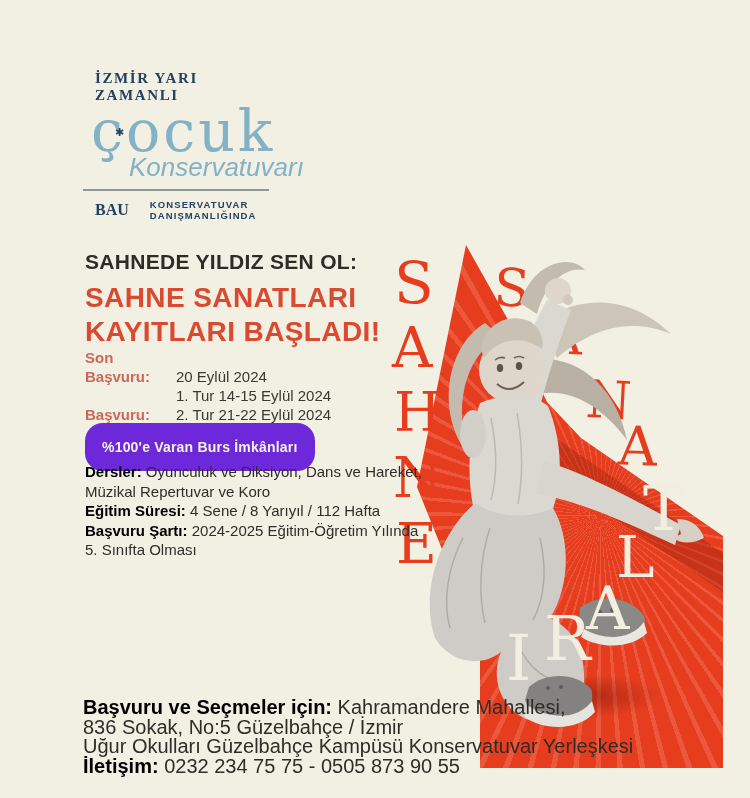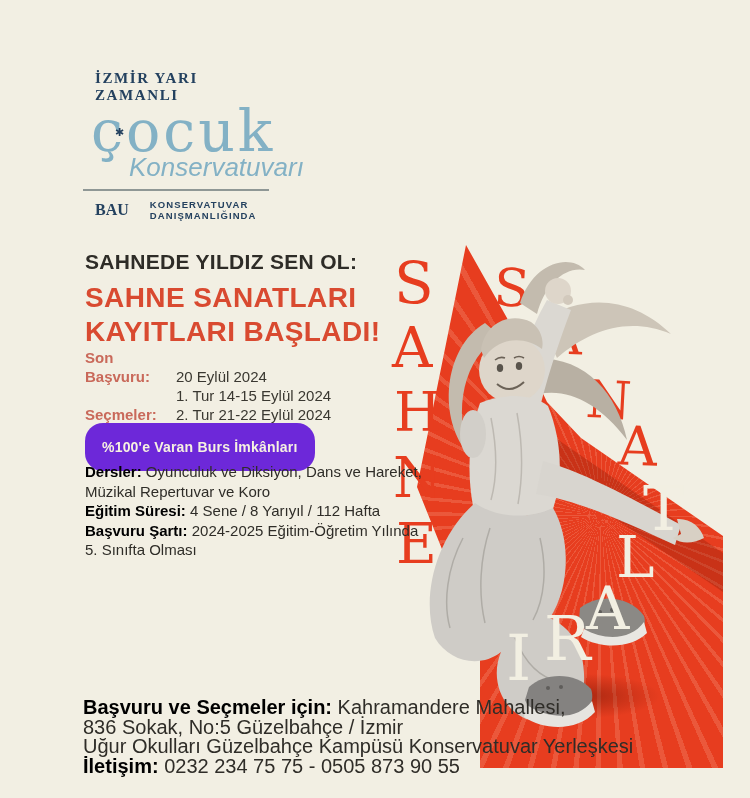--- a/index.html
+++ b/index.html
@@ -151,21 +151,21 @@
       <div>SAHNE SANATLARI</div>
       <div>KAYITLARI BAŞLADI!</div>
     </div>
 
     <div class="schedule">
       <div class="sched-row">
         <span class="sched-label">Son Başvuru:</span>
         <span class="sched-val">20 Eylül 2024</span>
       </div>
       <div class="sched-row">
-        <span class="sched-label">Seçmeler:</span>
+        <span class="sched-label">Başvuru:</span>
         <span class="sched-val">
           <span style="display:block">1. Tur 14-15 Eylül 2024</span>
           <span style="display:block">2. Tur 21-22 Eylül 2024</span>
         </span>
       </div>
       <div class="sched-row gap">
         <span class="sched-label">Saat:</span>
         <span class="sched-val">10.00</span>
       </div>
     </div>

